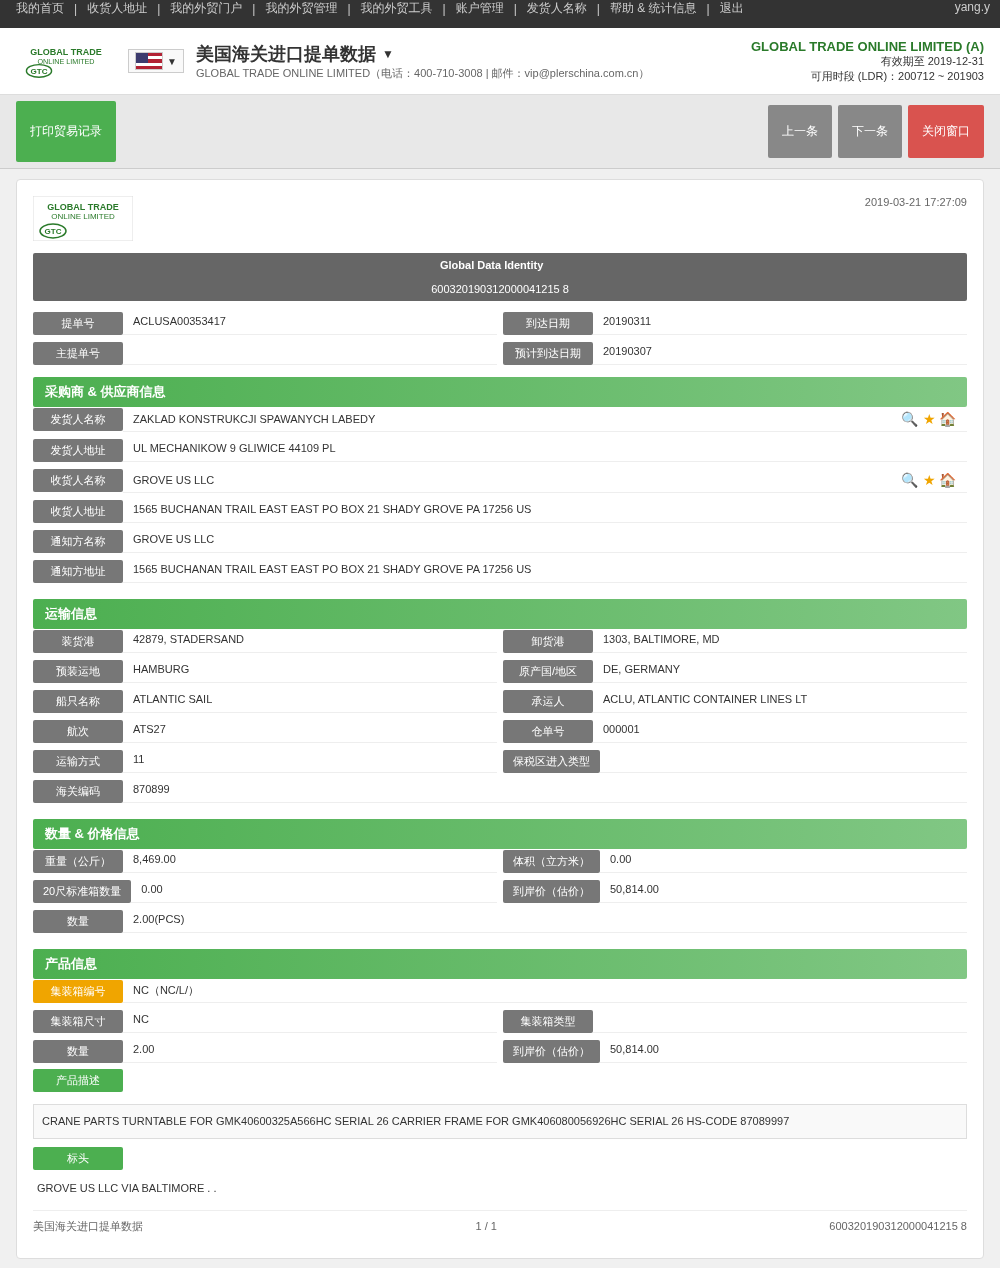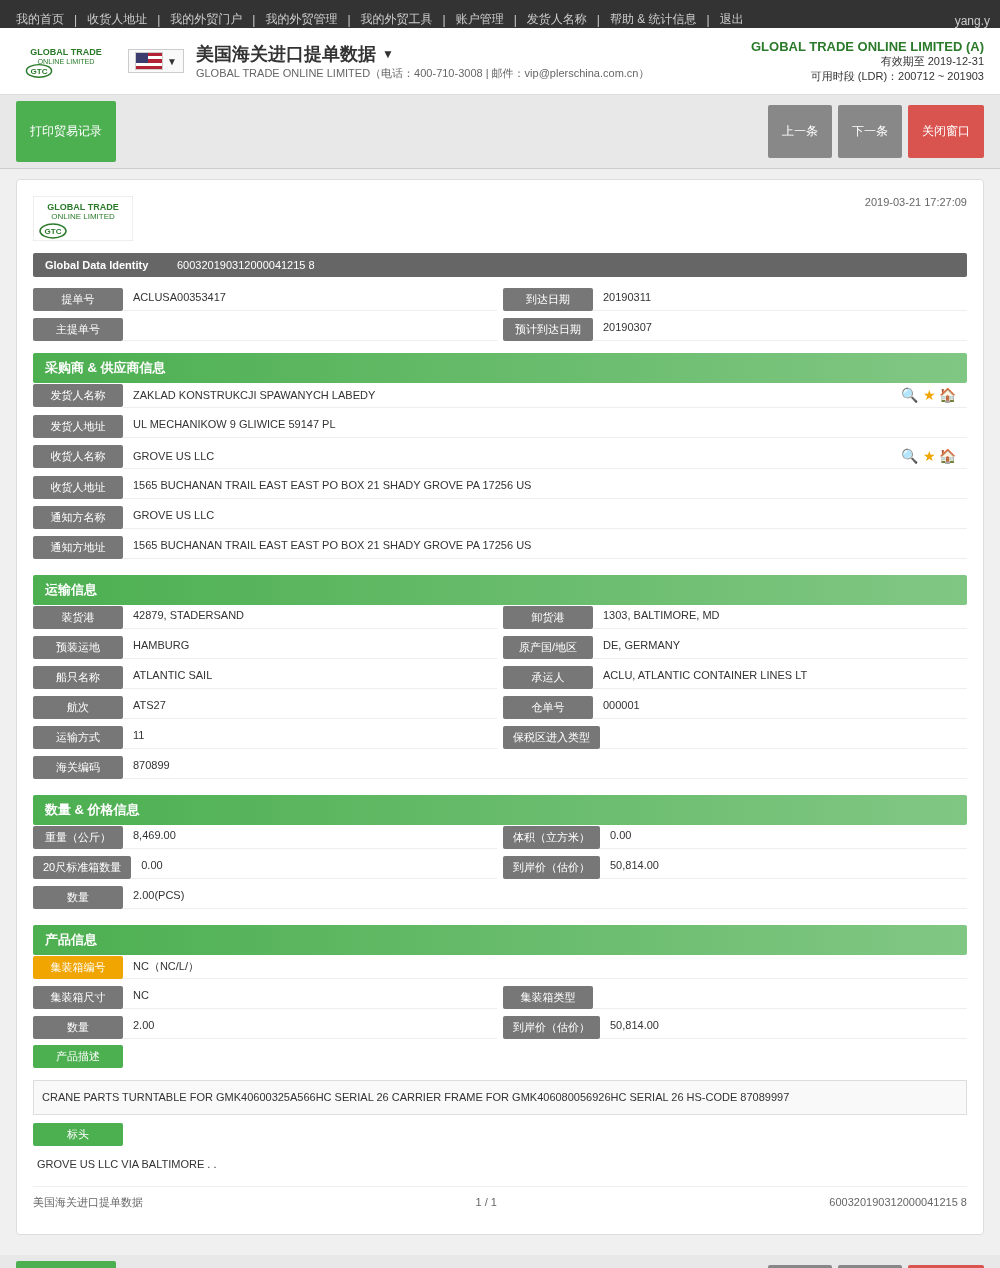--- a/index.html
+++ b/index.html
@@ -1,19 +1,19 @@
 <!DOCTYPE html>
 <html><head>
   <meta charset="utf-8">
   <style>
     * { box-sizing: border-box; margin: 0; padding: 0; }
     body { font-family: Arial, sans-serif; font-size: 12px; background: #f0f0f0; color: #333; }
 
     
-    .top-nav { background: #333; color: #ccc; display: flex; justify-content: space-between; align-items: flex-end; padding: 0 10px; height: 28px; font-size: 12px; }
+    .top-nav { background: #333; color: #ccc; display: flex; justify-content: space-between; align-items: flex-start; padding: 0 10px; height: 28px; font-size: 12px; }
     .top-nav-left { display: flex; gap: 4px; align-items: center; }
     .top-nav-item { color: #ccc; cursor: pointer; padding: 0 6px; font-size: 12px; }
     .top-nav-right { color: #ccc; font-size: 12px; }
 
     
     .header { background: #fff; border-bottom: 1px solid #ddd; padding: 8px 16px; display: flex; justify-content: space-between; align-items: center; }
     .header-left { display: flex; align-items: center; gap: 12px; }
     .logo-box { width: 100px; height: 50px; background: #fff; display: flex; align-items: center; justify-content: center; }
     .flag-select { display: flex; align-items: center; gap: 4px; border: 1px solid #ccc; padding: 2px 6px; cursor: pointer; background: #f9f9f9; }
     .title-area { }
@@ -61,21 +61,21 @@
     .product-desc-box { background: #f9f9f9; border: 1px solid #ddd; padding: 8px; font-size: 11px; color: #333; line-height: 1.5; margin-bottom: 8px; }
 
     
     .biaotou-label { background: #4CAF50; color: #fff; padding: 4px 10px; font-size: 11px; min-width: 90px; text-align: center; border-radius: 2px; margin-bottom: 6px; display: inline-block; }
     .biaotou-value { font-size: 11px; color: #333; padding: 0 4px; }
 
     
     .pagination-row { display: flex; justify-content: space-between; align-items: center; padding: 8px 0; font-size: 11px; color: #666; border-top: 1px solid #eee; margin-top: 10px; }
 
     
-    .gdi-row { background: #666; color: #fff; padding: 6px 12px; font-size: 11px; border-radius: 2px; margin-bottom: 10px; display: flex; align-items: center; gap: 12px; }
+    .gdi-row { background: #666; color: #fff; padding: 6px 12px; font-size: 11px; border-radius: 2px; margin-bottom: 10px; display: flex; align-items: center; gap: 12px; flex-direction: column; }
     .gdi-label { font-weight: bold; min-width: 120px; }
 
     
     .section-block { margin-bottom: 16px; }
 
     
     .gtc-logo-svg { width: 90px; height: 42px; }
 
     .divider { color: #ccc; }
 
@@ -213,21 +213,21 @@
               <span class="icon-search">🔍</span>
               <span class="icon-star">★</span>
               <span class="icon-home">🏠</span>
             </span>
           </span>
         </span>
       </div>
 
       <div class="full-field-row">
         <span class="field-label gray-label">发货人地址</span>
-        <span class="field-value">UL MECHANIKOW 9 GLIWICE 59147 PL</span>
+        <span class="field-value">UL MECHANIKOW 9 GLIWICE 44109 PL</span>
       </div>
 
       <div class="full-field-row">
         <span class="field-label gray-label">收货人名称</span>
         <span class="field-value">
           <span class="field-value-with-icons">
             <span>GROVE US LLC</span>
             <span class="field-icons">
               <span class="icon-search">🔍</span>
               <span class="icon-star">★</span>

